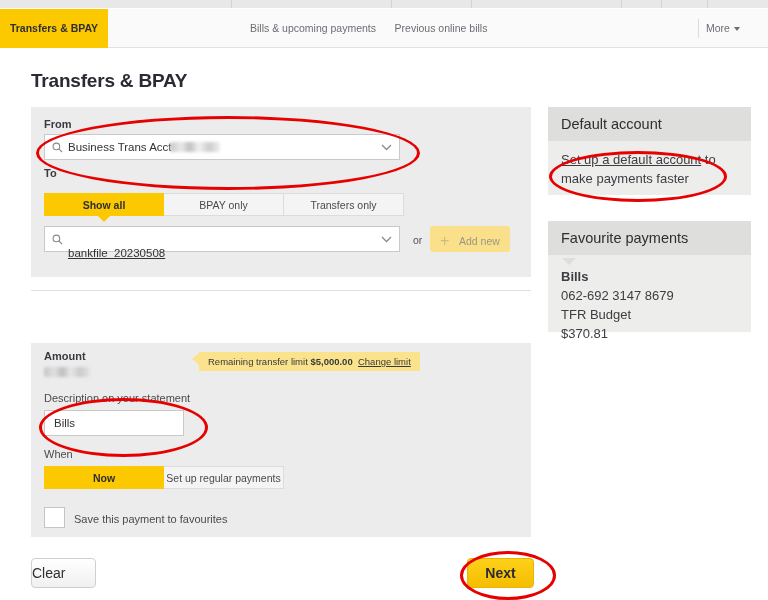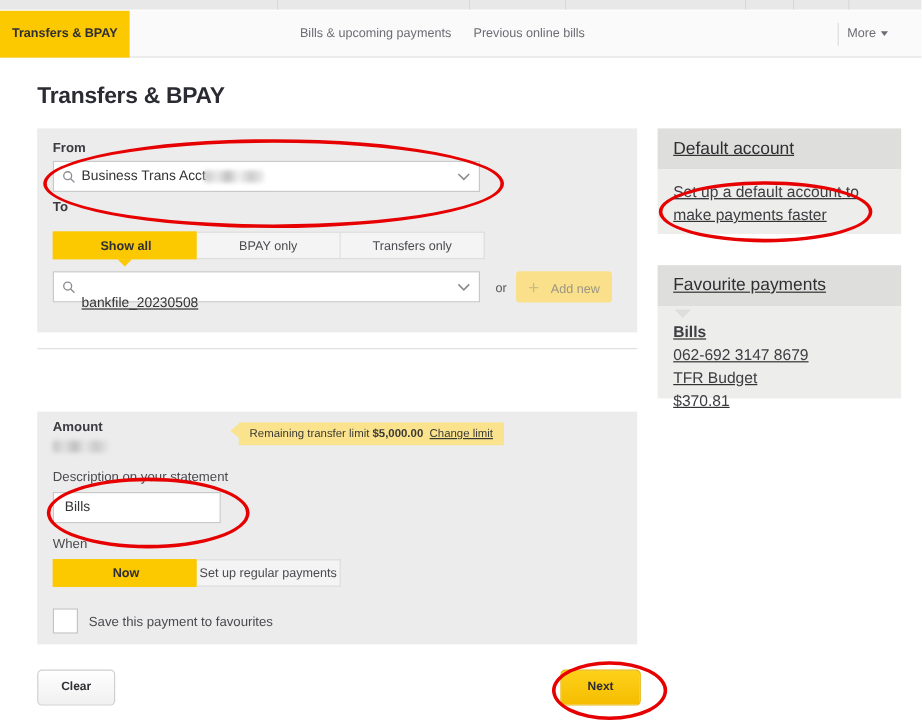--- a/index.html
+++ b/index.html
@@ -164,21 +164,21 @@
     line-height: 23px;
     text-align: center;
     font-size: 10.5px;
     color: #4a4a50;
     background: #f4f4f4;
     border: 1px solid #dcdcdc;
     border-left: none;
     box-sizing: border-box;
     white-space: nowrap;
   }
-  .seg-btn:first-child { border-left: 3px solid #4c1d95; }
+  .seg-btn:first-child { border-left: 1px solid #4c1d95; }
   .seg-btn.active {
     background: #fcc800;
     color: #2e2e33;
     font-weight: bold;
     border-color: #fcc800;
   }
   .seg-notch {
     position: absolute;
     width: 0; height: 0;
     border-left: 6px solid transparent;
@@ -250,21 +250,20 @@
   .cbox-label {
     position: absolute;
     font-size: 11px;
     color: #4a4a50;
   }
 
   
   .card {
     position: absolute;
     box-sizing: border-box;
-    text-decoration: underline;
   }
   .card-head {
     background: #dededc;
     font-size: 14.5px;
     color: #2e2e33;
     padding: 9px 11px 9px 13px;
     box-sizing: border-box;
   }
   .card-body {
     background: #ededeb;
@@ -288,35 +287,34 @@
   .fav-name { font-weight: bold; display: block; }
 
   
   .btn-clear {
     position: absolute;
     left: 31px; top: 558px;
     width: 65px; height: 30px;
     background: linear-gradient(#ffffff, #f0f0f0);
     border: 1px solid #cfcfcf;
     border-radius: 4px;
-    font-size: 10px;
-    font-weight: bold;
+    font-size: 14px;
+    font-weight: normal;
     color: #2e2e33;
     box-sizing: border-box;
     line-height: 28px;
-    text-align: center;
   }
   .btn-next {
     position: absolute;
     left: 467px; top: 558px;
     width: 67px; height: 30px;
     background: linear-gradient(#fdd11a, #f5bd00);
     border: 1px solid #e8b400;
     border-radius: 4px;
-    font-size: 10px;
+    font-size: 14px;
     font-weight: bold;
     color: #2b2b33;
     box-sizing: border-box;
     line-height: 28px;
     text-align: center;
   }
 
   
   .anno {
     position: absolute;

